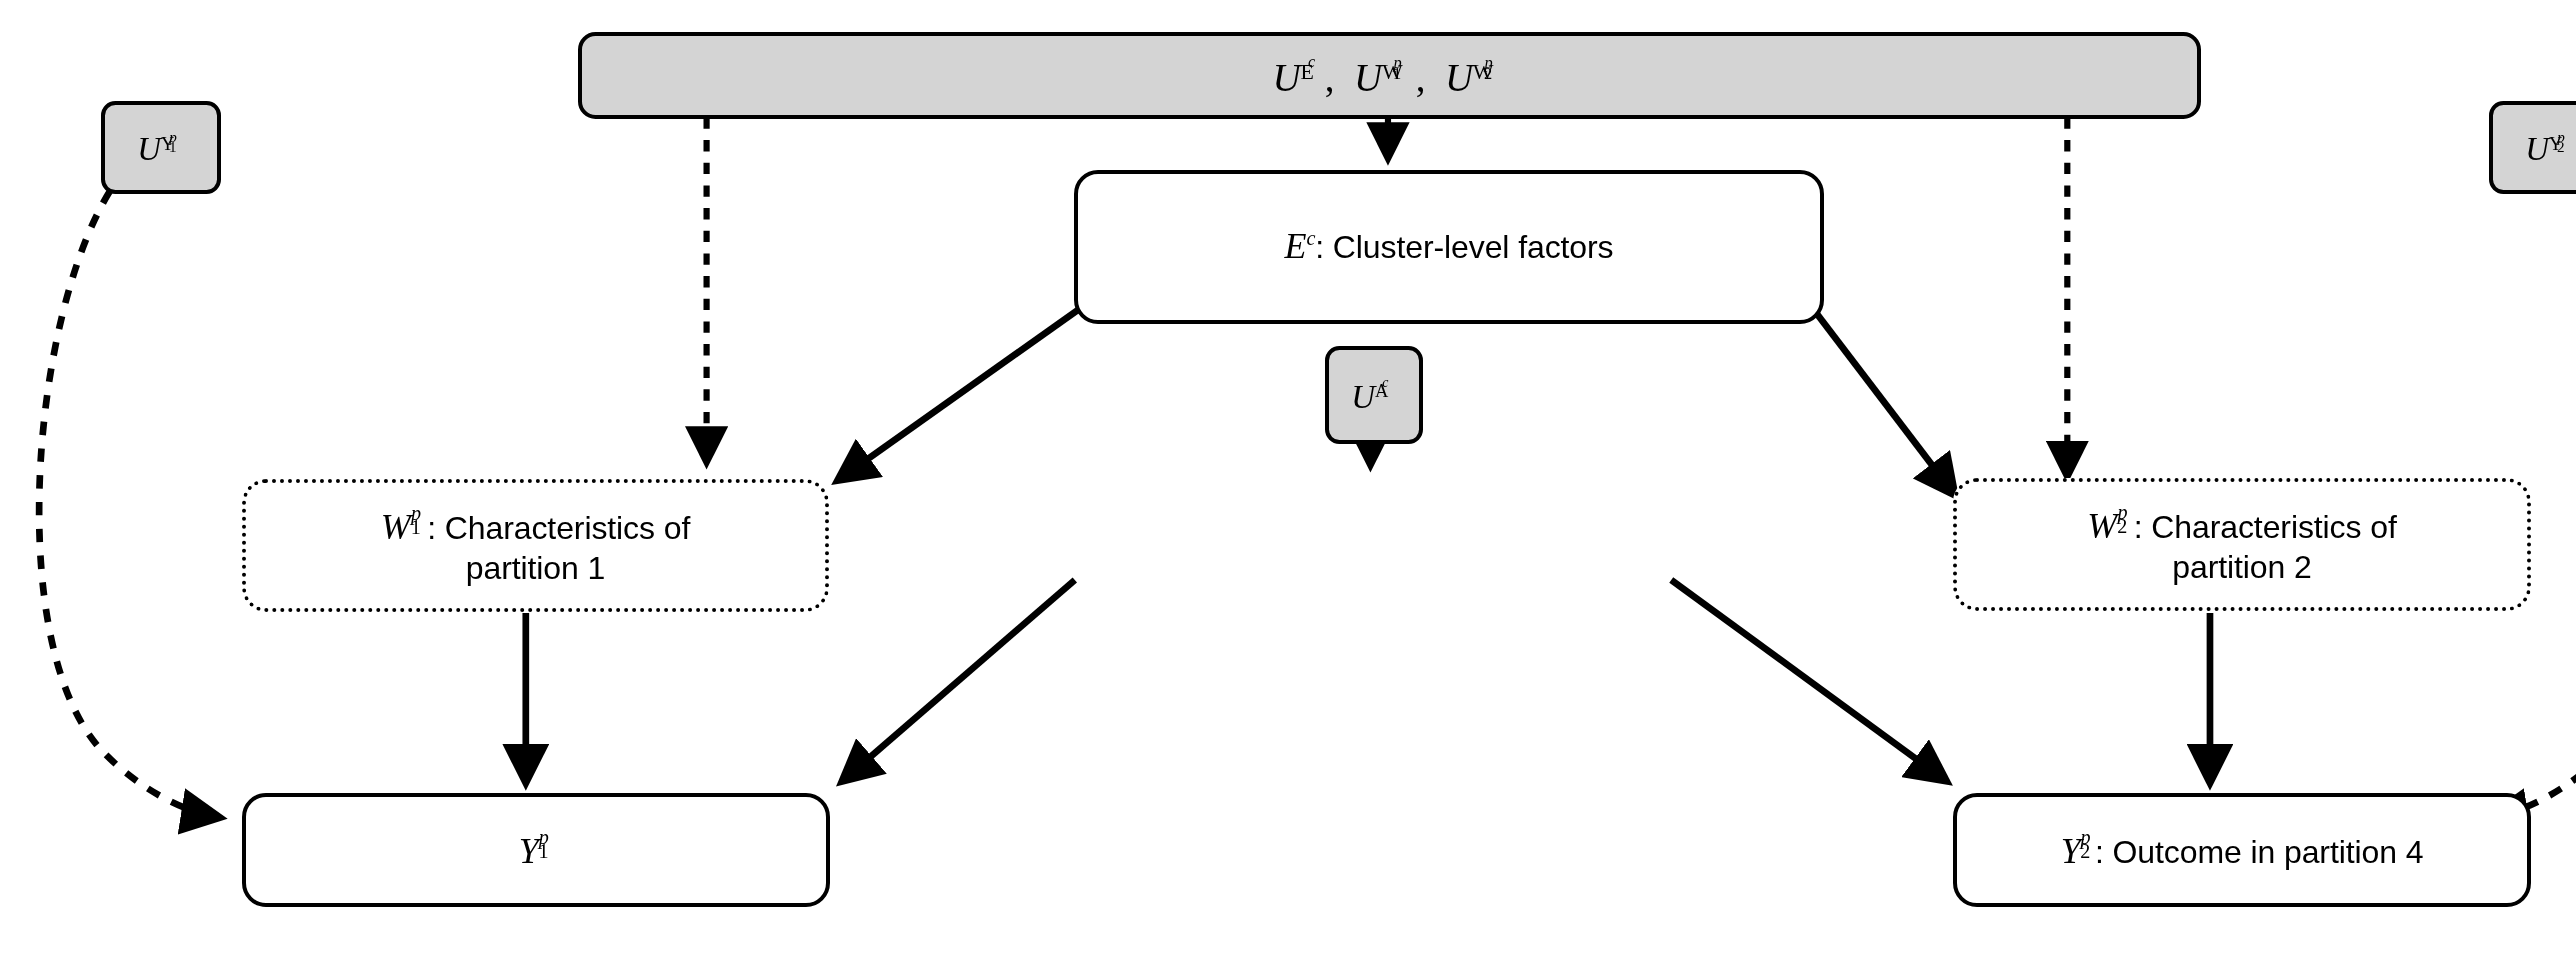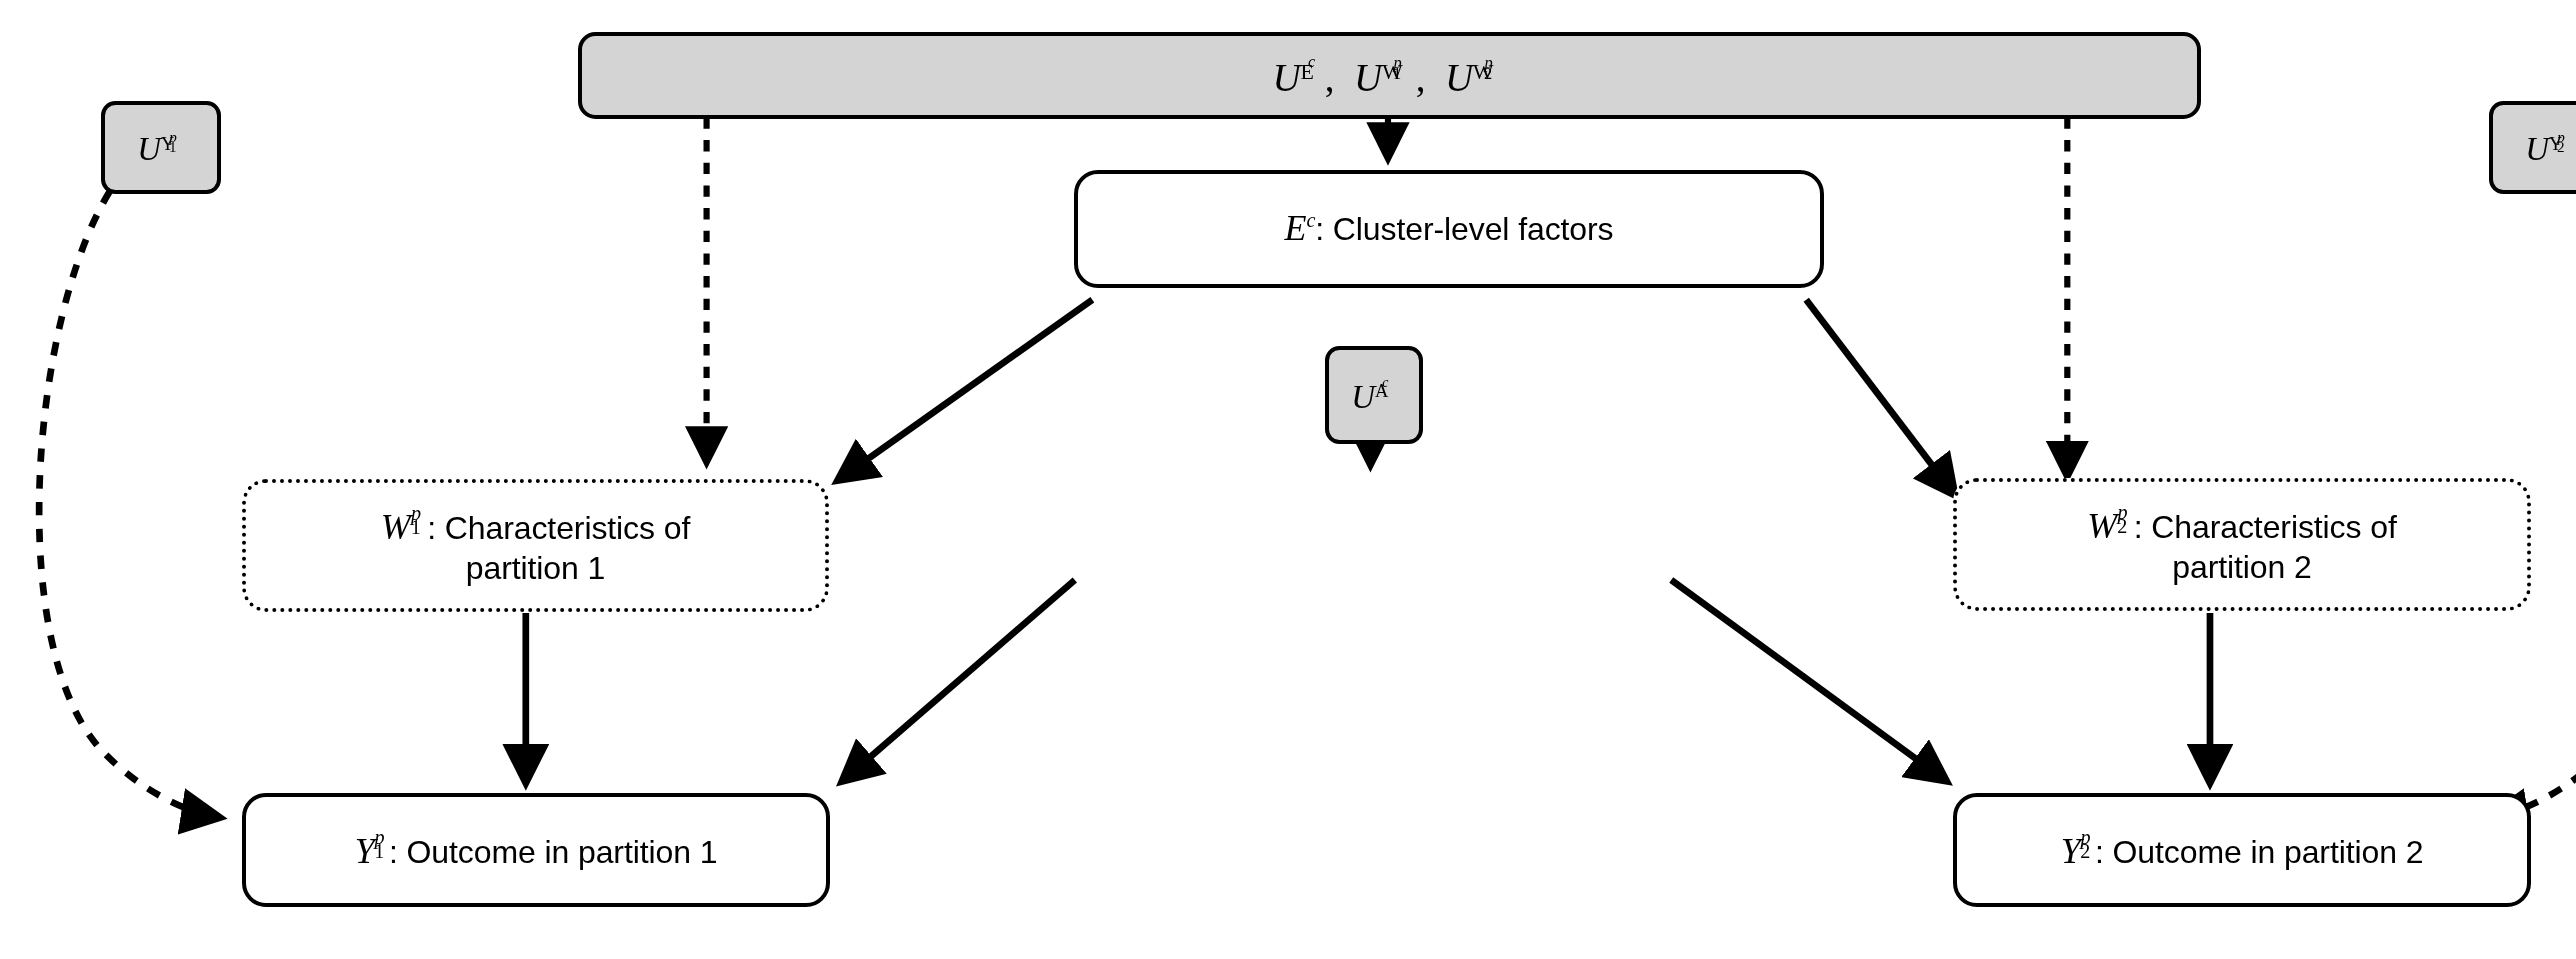--- a/index.html
+++ b/index.html
@@ -77,37 +77,37 @@
       <span>U</span><span class="sbsp" style="width:0.72em;"><i class="dn" style="top:0.36em;">Y</i><i class="up" style="left:0.54em;top:0.08em;font-size:0.46em;">p</i><i class="dn" style="left:0.52em;top:0.74em;font-size:0.46em;">2</i></span>
     </span>
   </div>
 
   <div class="nodebox errbox" style="left:1325px;top:346px;width:98px;height:98px;">
     <span class="errlbl">
       <span>U</span><span class="sbsp" style="width:0.66em;"><i class="dn" style="top:0.36em;">A</i><i class="up" style="left:0.52em;top:0.06em;font-size:0.42em;">c</i></span>
     </span>
   </div>
 
-  <div class="nodebox solidbox" style="left:1074px;top:170px;width:750px;height:118px;">
+  <div class="nodebox solidbox" style="left:1074px;top:170px;width:750px;height:154px;">
     <span class="lbl"><span class="mathvar">E<span class="sup">c</span></span><span>: Cluster-level factors</span></span>
   </div>
 
   <div class="nodebox dottedbox" style="left:242px;top:479px;width:587px;height:133px;">
     <span class="lbl"><span class="mathvar">W<span class="sbsp" style="width:0.46em;"><i class="up" style="left:0.02em;top:-0.10em;">p</i><i class="dn" style="left:0em;top:0.60em;">1</i></span></span><span>: Characteristics of
 partition 1</span></span>
   </div>
 
   <div class="nodebox dottedbox" style="left:1953px;top:478px;width:578px;height:133px;">
     <span class="lbl"><span class="mathvar">W<span class="sbsp" style="width:0.46em;"><i class="up" style="left:0.02em;top:-0.10em;">p</i><i class="dn" style="left:0em;top:0.60em;">2</i></span></span><span>: Characteristics of
 partition 2</span></span>
   </div>
 
 
   <div class="nodebox solidbox" style="left:242px;top:793px;width:588px;height:114px;">
-    <span class="lbl"><span class="mathvar">Y<span class="sbsp" style="width:0.40em;"><i class="up" style="left:0em;top:-0.10em;">p</i><i class="dn" style="left:-0.02em;top:0.60em;">1</i></span></span><span>: Outcome in partition 1</span></span>
+    <span class="lbl"><span class="mathvar">Y<span class="sbsp" style="width:0.40em;"><i class="up" style="left:0em;top:-0.10em;">p</i><i class="dn" style="left:-0.02em;top:0.60em;">1</i></span></span></span>
   </div>
 
   <div class="nodebox solidbox" style="left:1953px;top:793px;width:578px;height:114px;">
-    <span class="lbl"><span class="mathvar">Y<span class="sbsp" style="width:0.40em;"><i class="up" style="left:0em;top:-0.10em;">p</i><i class="dn" style="left:-0.02em;top:0.60em;">2</i></span></span><span>: Outcome in partition 2</span></span>
+    <span class="lbl"><span class="mathvar">Y<span class="sbsp" style="width:0.40em;"><i class="up" style="left:0em;top:-0.10em;">p</i><i class="dn" style="left:-0.02em;top:0.60em;">2</i></span></span><span>: Outcome in partition 4</span></span>
   </div>
 
 </div>
 
 
 </body></html>

